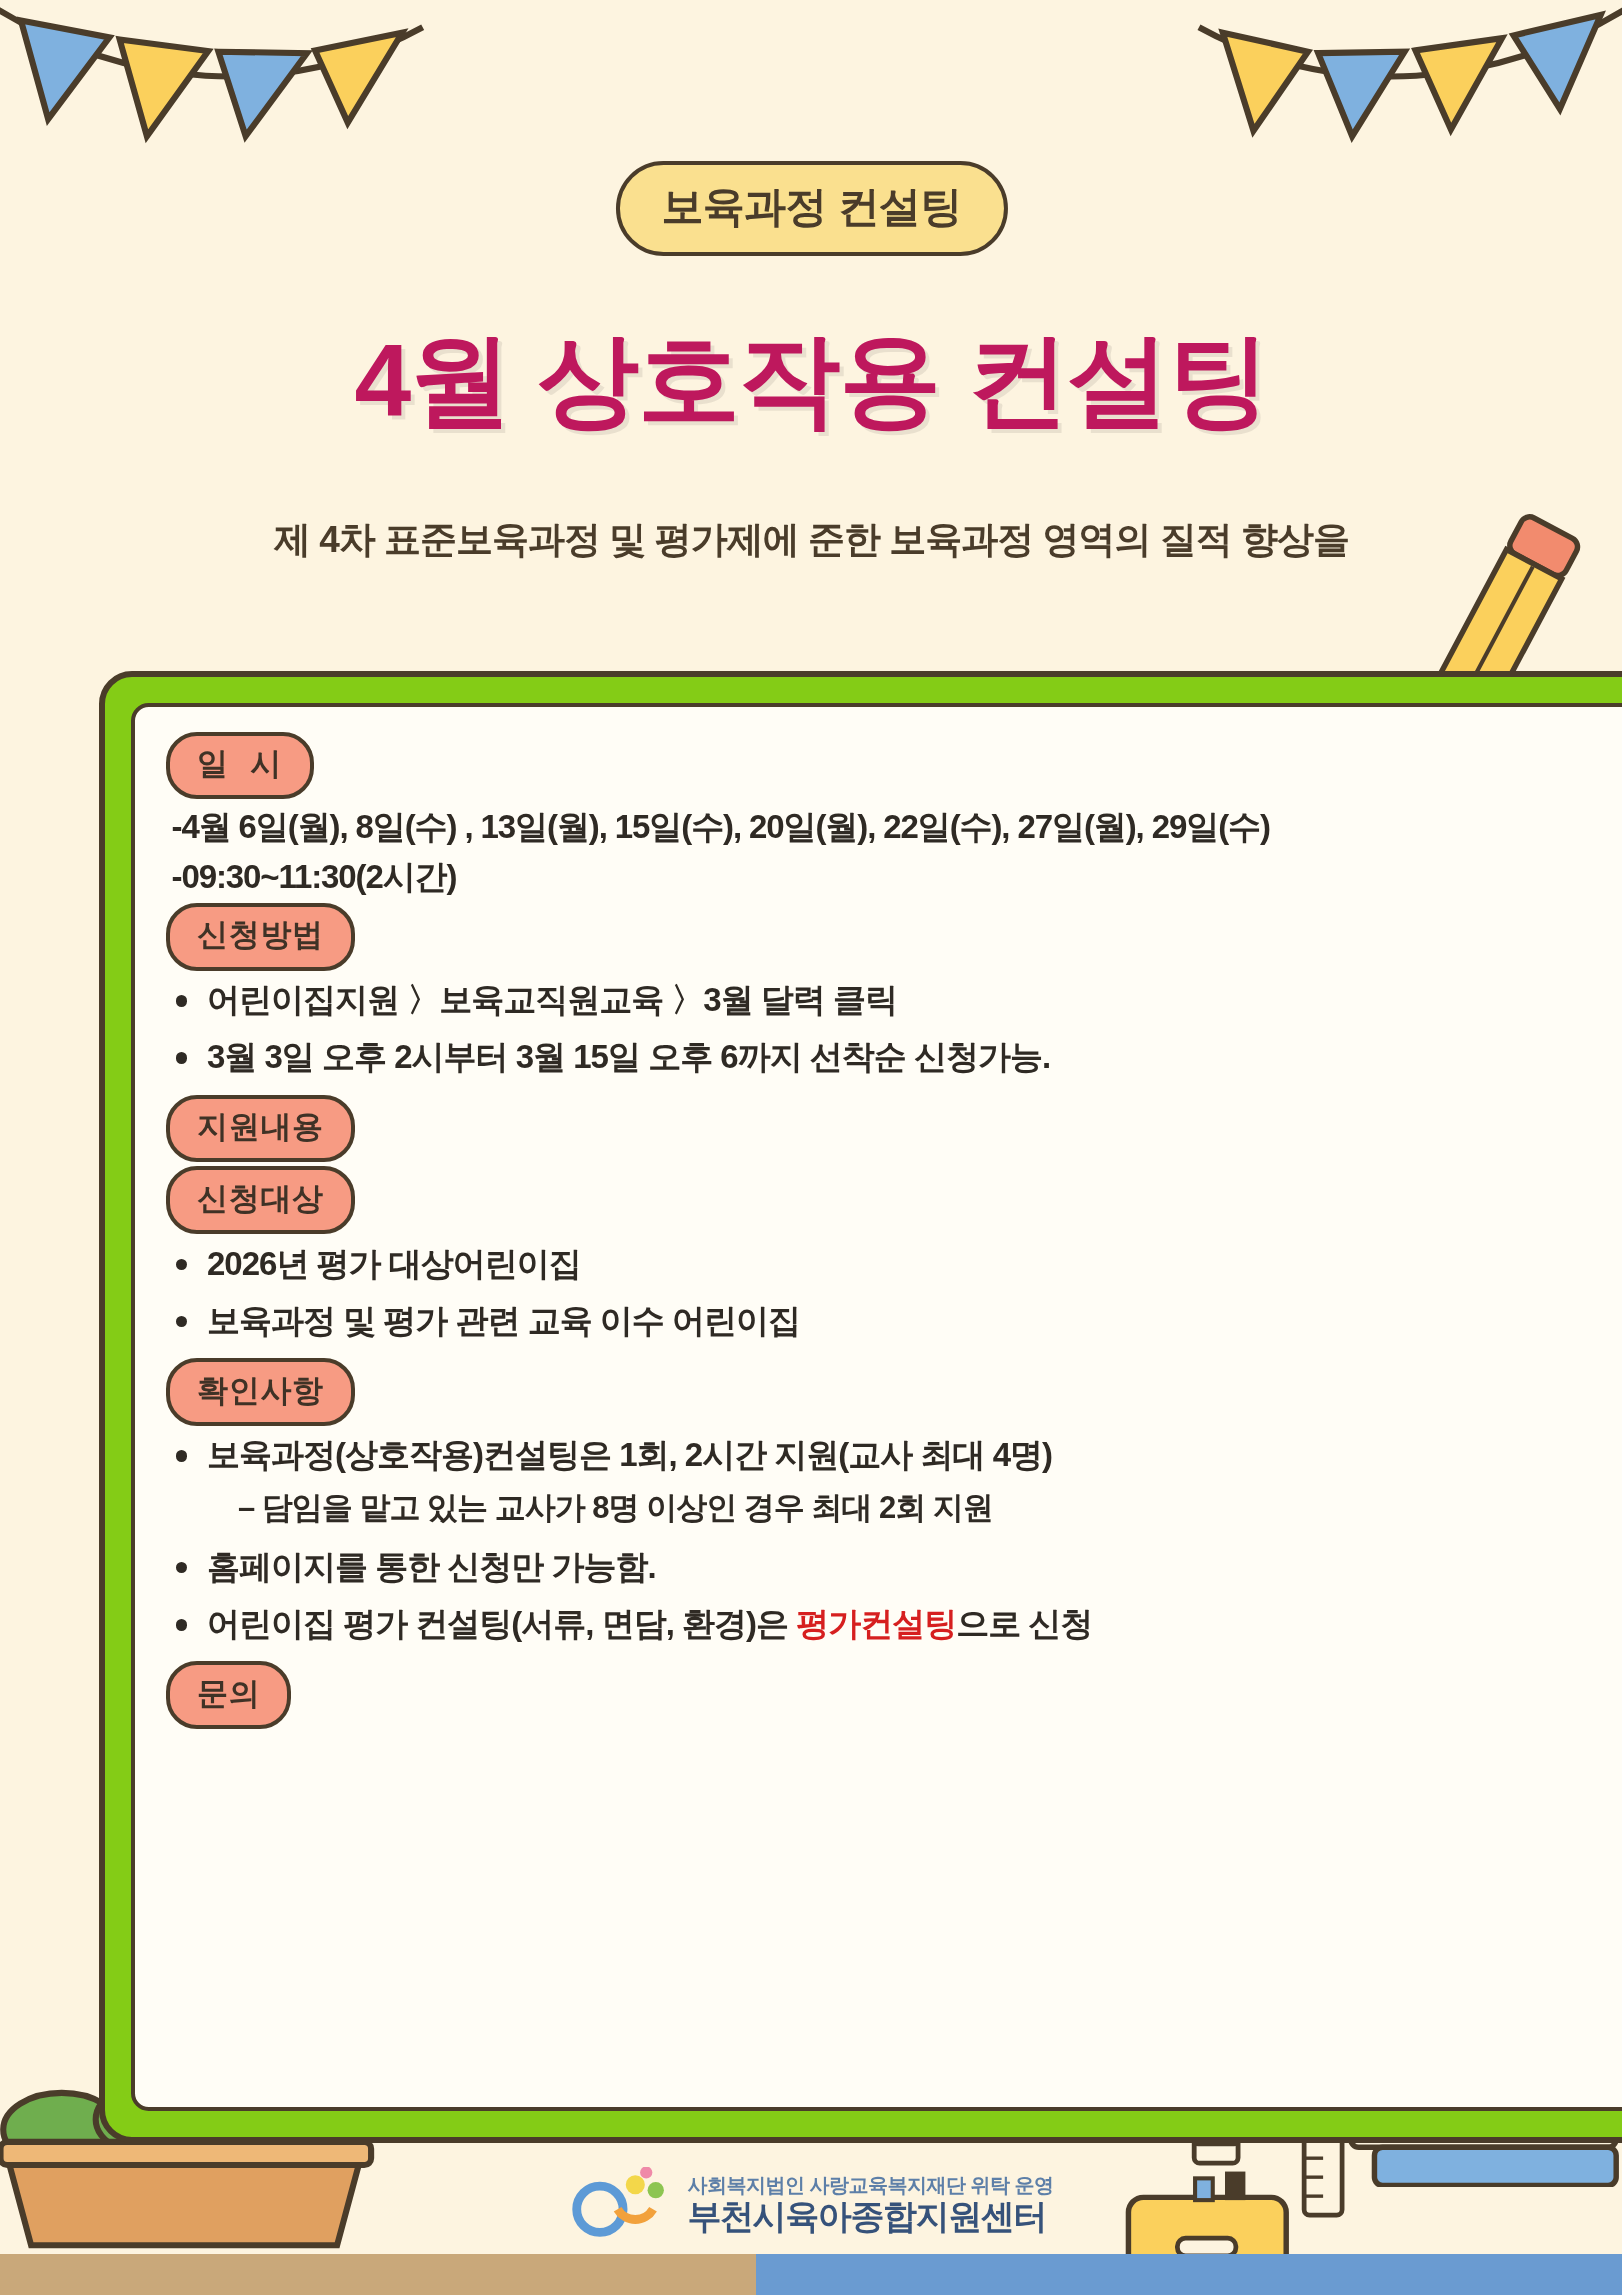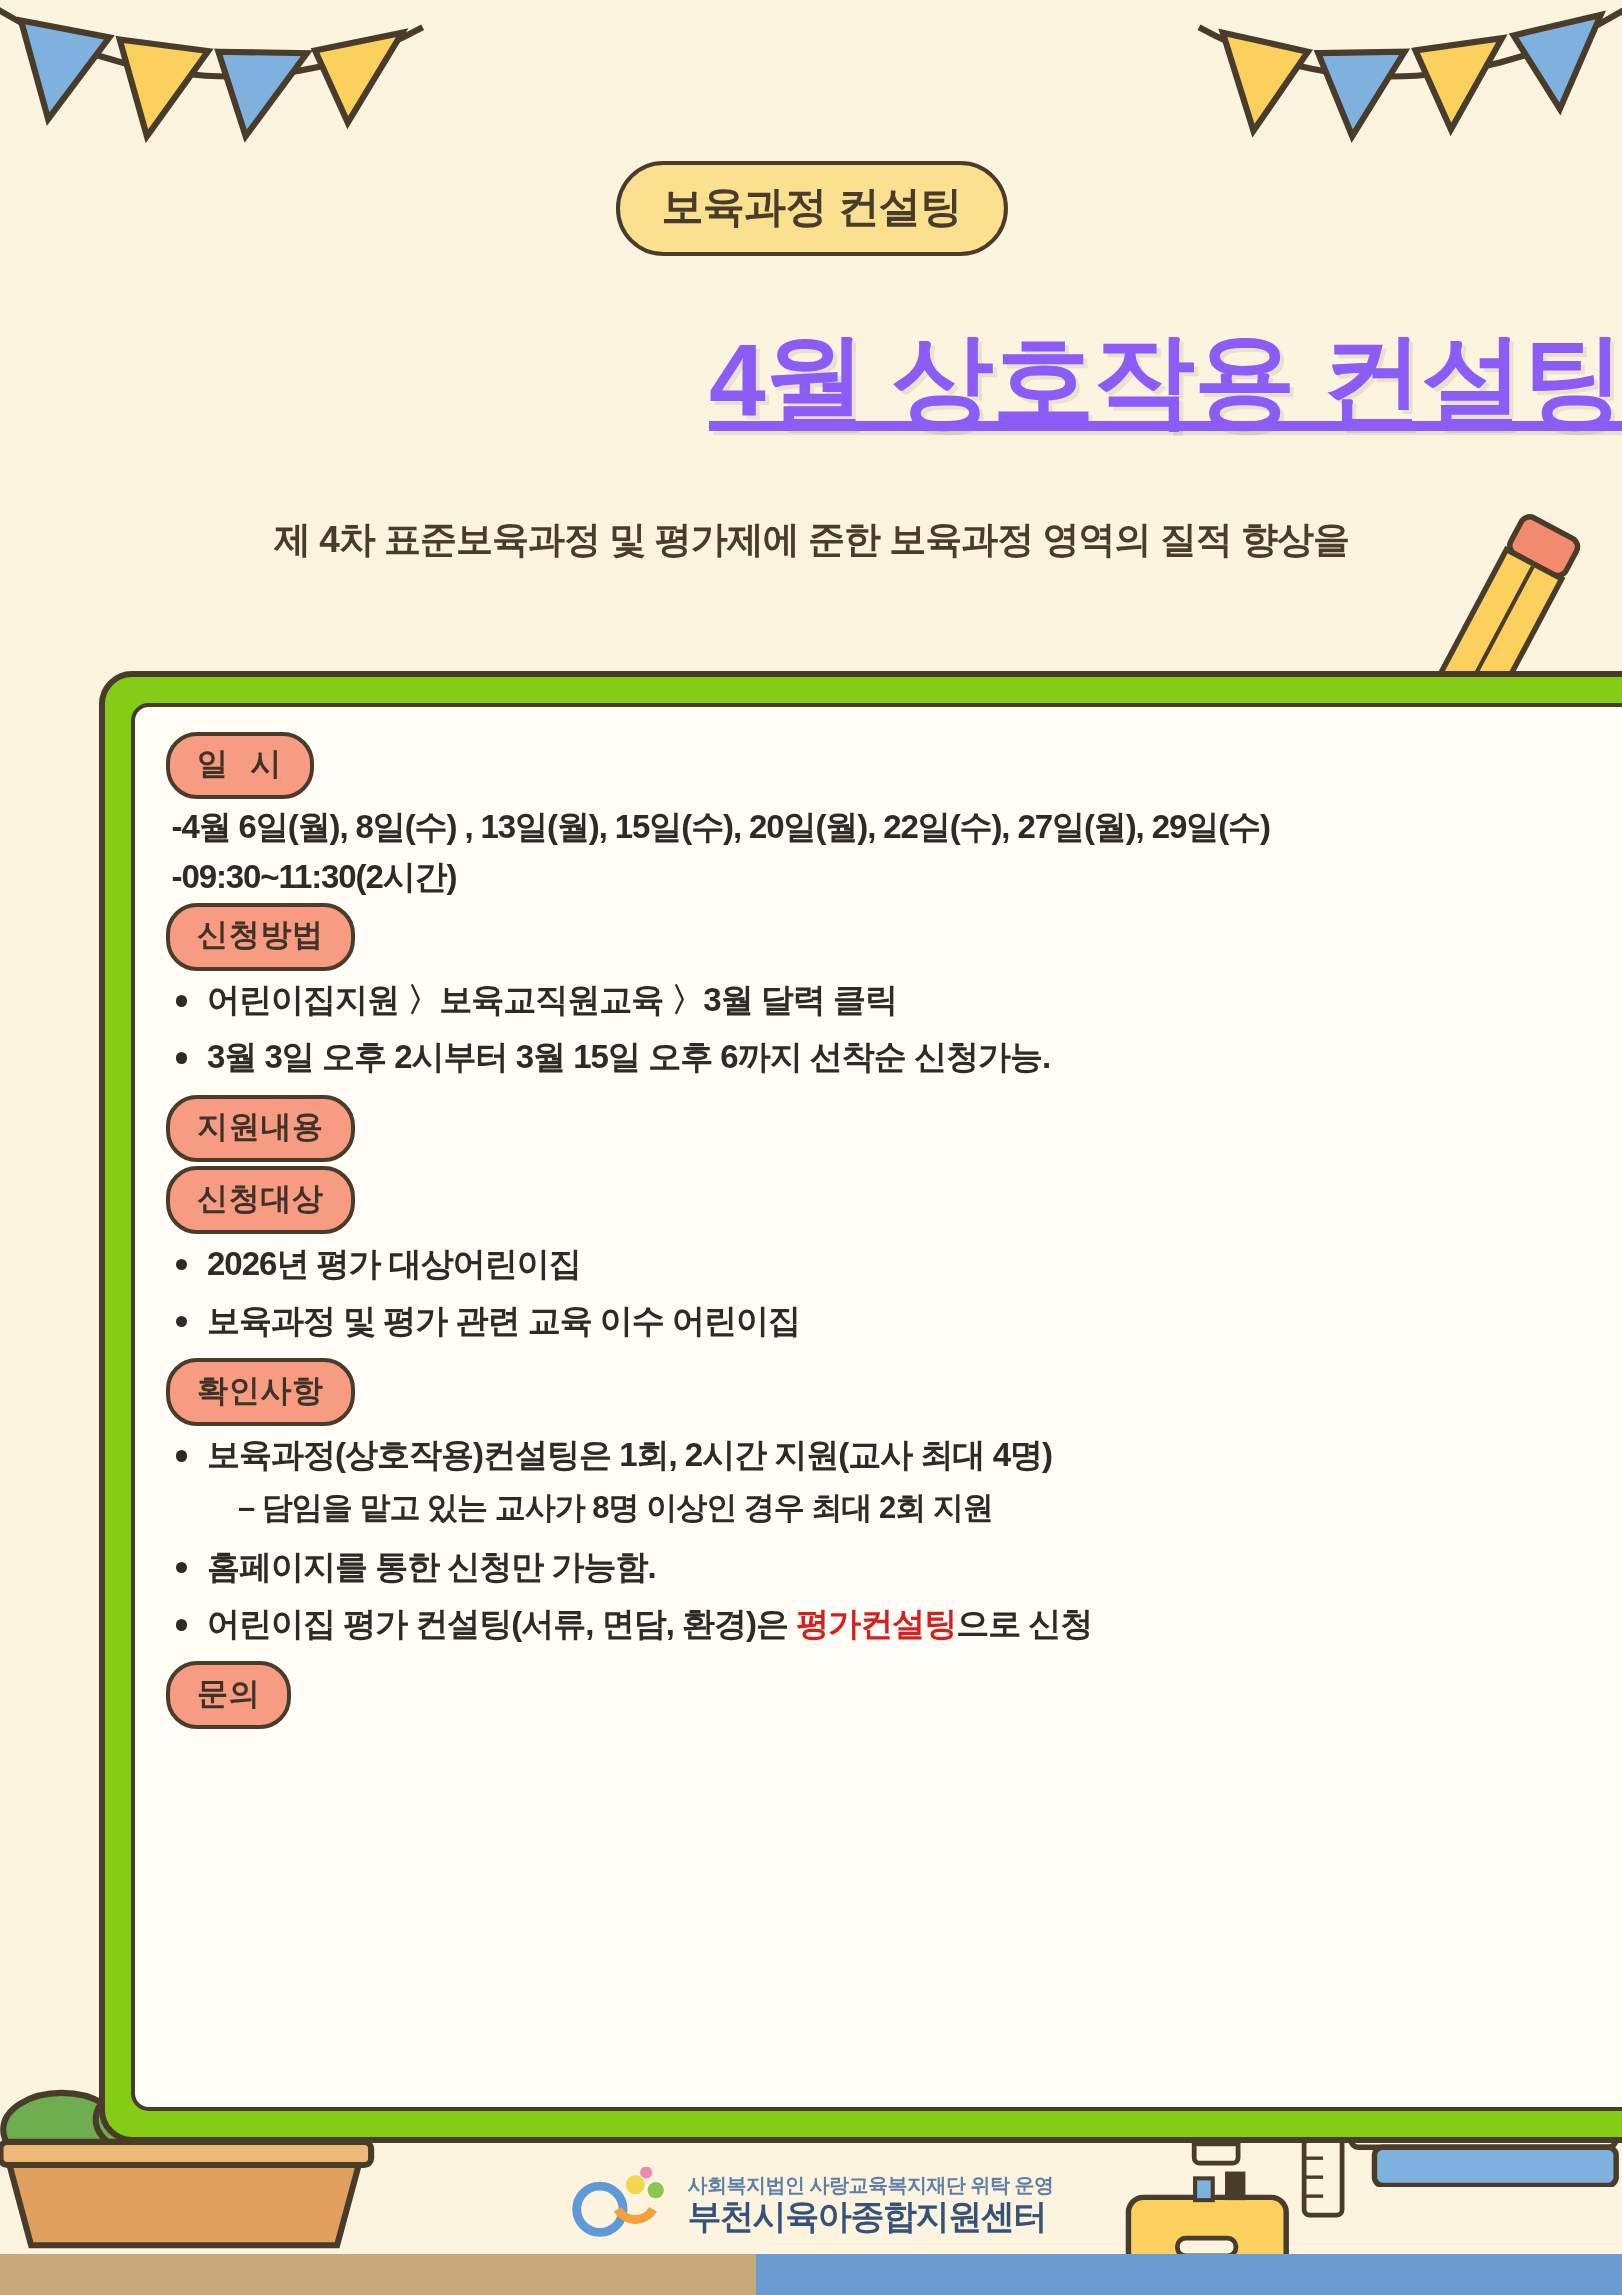--- a/index.html
+++ b/index.html
@@ -33,28 +33,27 @@
     font-weight: bold;
     letter-spacing: -0.7px;
     white-space: nowrap;
     margin-top: 12px;
   }
 
   
   .title {
     position: absolute;
     top: 313px; left: 0; width: 100%;
-    text-align: right;
+    text-align: center;
     font-size: 102px;
     font-weight: bold;
-    color: #8b5cf6;
+    color: #be185d;
     letter-spacing: -1.4px;
     text-shadow: 4.1px 4.1px 0 rgba(0,0,0,0.08);
     white-space: nowrap;
-    text-decoration: underline;
   }
   .subtitle {
     position: absolute;
     top: 514px; left: 0; width: 100%;
     text-align: center;
     font-size: 37px;
     line-height: 1.42;
     color: #4a3c2a;
     font-weight: bold;
     letter-spacing: -1px;

